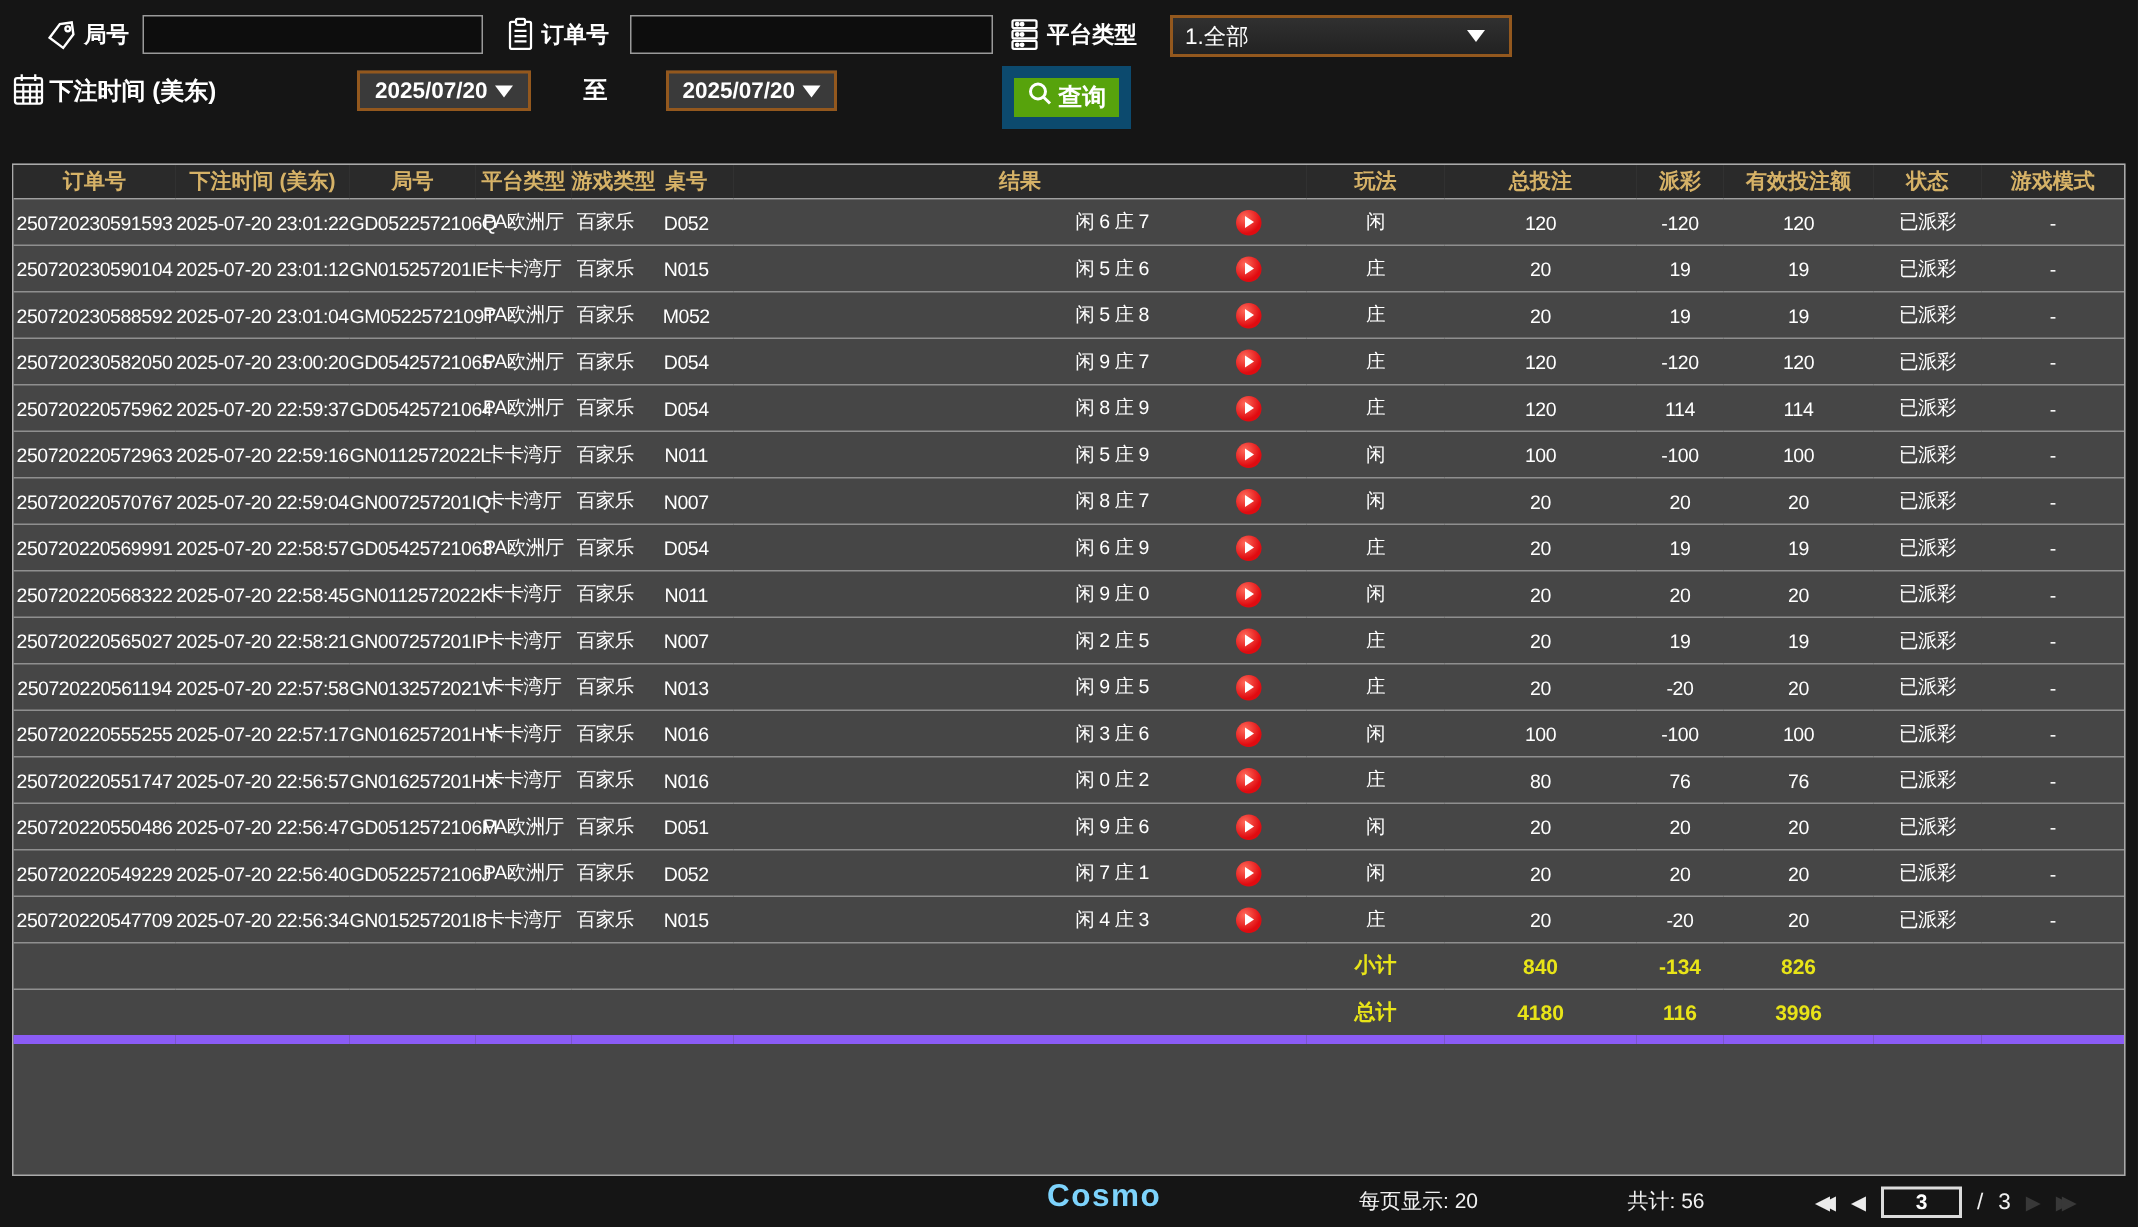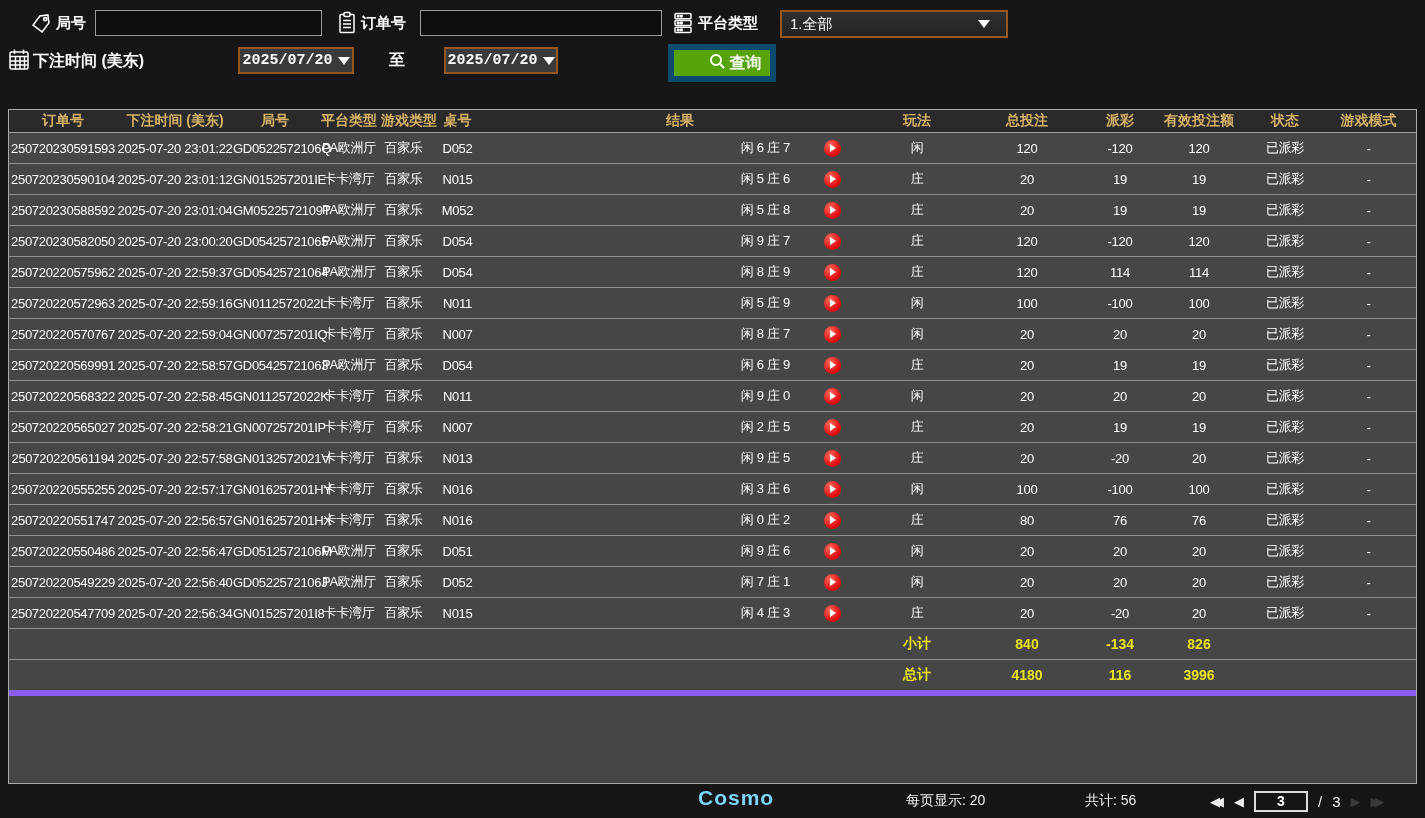--- a/index.html
+++ b/index.html
@@ -11,38 +11,38 @@
   .txt-input{background:#0d0d0d;border:1px solid #9a9a9a;height:24px;color:#e8e8e8;
              font-size:14px;padding:0 6px;outline:none;font-family:"Liberation Sans",sans-serif;}
   .dropdown{background:linear-gradient(#303030,#222222);border:2px solid #93581e;height:24px;
             color:#ffffff;font-size:15px;padding:0 24px 0 8px;display:flex;align-items:center;
             cursor:pointer;position:relative;}
   .dropdown .caret{position:absolute;right:16px;top:50%;transform:translateY(-50%);
             width:0;height:0;border-left:6px solid transparent;border-right:6px solid transparent;
             border-top:8px solid #ffffff;}
   .datebtn{background:#3a3a3a;border:2px solid #93581e;height:23px;color:#ffffff;
            font-weight:bold;font-size:15px;display:flex;align-items:center;justify-content:center;
-           gap:5px;cursor:pointer;font-family:Liberation Mono, monospace;}
+           gap:5px;cursor:pointer;}
   .datebtn .caret{width:0;height:0;border-left:6px solid transparent;border-right:6px solid transparent;
            border-top:8px solid #ffffff;}
-  .querybtn{background:#57a30c;border:6px solid #0c4a6e;height:26px;display:flex;align-items:center;
-            justify-content:center;gap:4px;color:#ffffff;font-weight:bold;font-size:16px;cursor:pointer;padding-left:26px;}
+  .querybtn{background:#57a30c;border:8px solid #0c4a6e;height:26px;display:flex;align-items:center;
+            justify-content:center;gap:4px;color:#ffffff;font-weight:bold;font-size:16px;cursor:pointer;}
   .icon{display:inline-block;}
   
   .table-wrap{position:absolute;left:8px;top:109px;width:1409px;height:675px;
               background:#464646;border:1px solid #aaaaaa;box-sizing:border-box;}
   table.grid{border-collapse:collapse;table-layout:fixed;width:1407px;}
   table.grid th{background:#2a2a2a;color:#d6b267;font-size:14px;font-weight:bold;height:22px;
                 border-bottom:1px solid #a0a0a0;white-space:nowrap;overflow:visible;padding:0;}
   table.grid td{color:#ffffff;font-size:13px;height:30px;text-align:center;white-space:nowrap;
                 border-bottom:1px solid #8f8f8f;padding:0;letter-spacing:-0.3px;}
   th.h-result{padding-left:92px;}
   td.c-result{padding:0;}
   .result-flex{display:flex;align-items:center;justify-content:flex-end;padding-right:30px;}
-  .result-text{margin-right:34px;}
+  .result-text{margin-right:58px;}
   .play-icon{width:17px;height:17px;border-radius:50%;flex:0 0 17px;cursor:pointer;
              background:radial-gradient(circle at 35% 30%, #ff6a5a, #e00b10 65%);
              position:relative;}
   .play-icon::after{content:"";position:absolute;left:6px;top:4.5px;width:0;height:0;
              border-top:4px solid transparent;border-bottom:4px solid transparent;
              border-left:6px solid #ffffff;}
   td.pos{color:#e02227;}
   td.neg{color:#5ce01e;}
   td.c-status{color:#35d935;}
   td.c-mode{color:#c0c0c0;}

